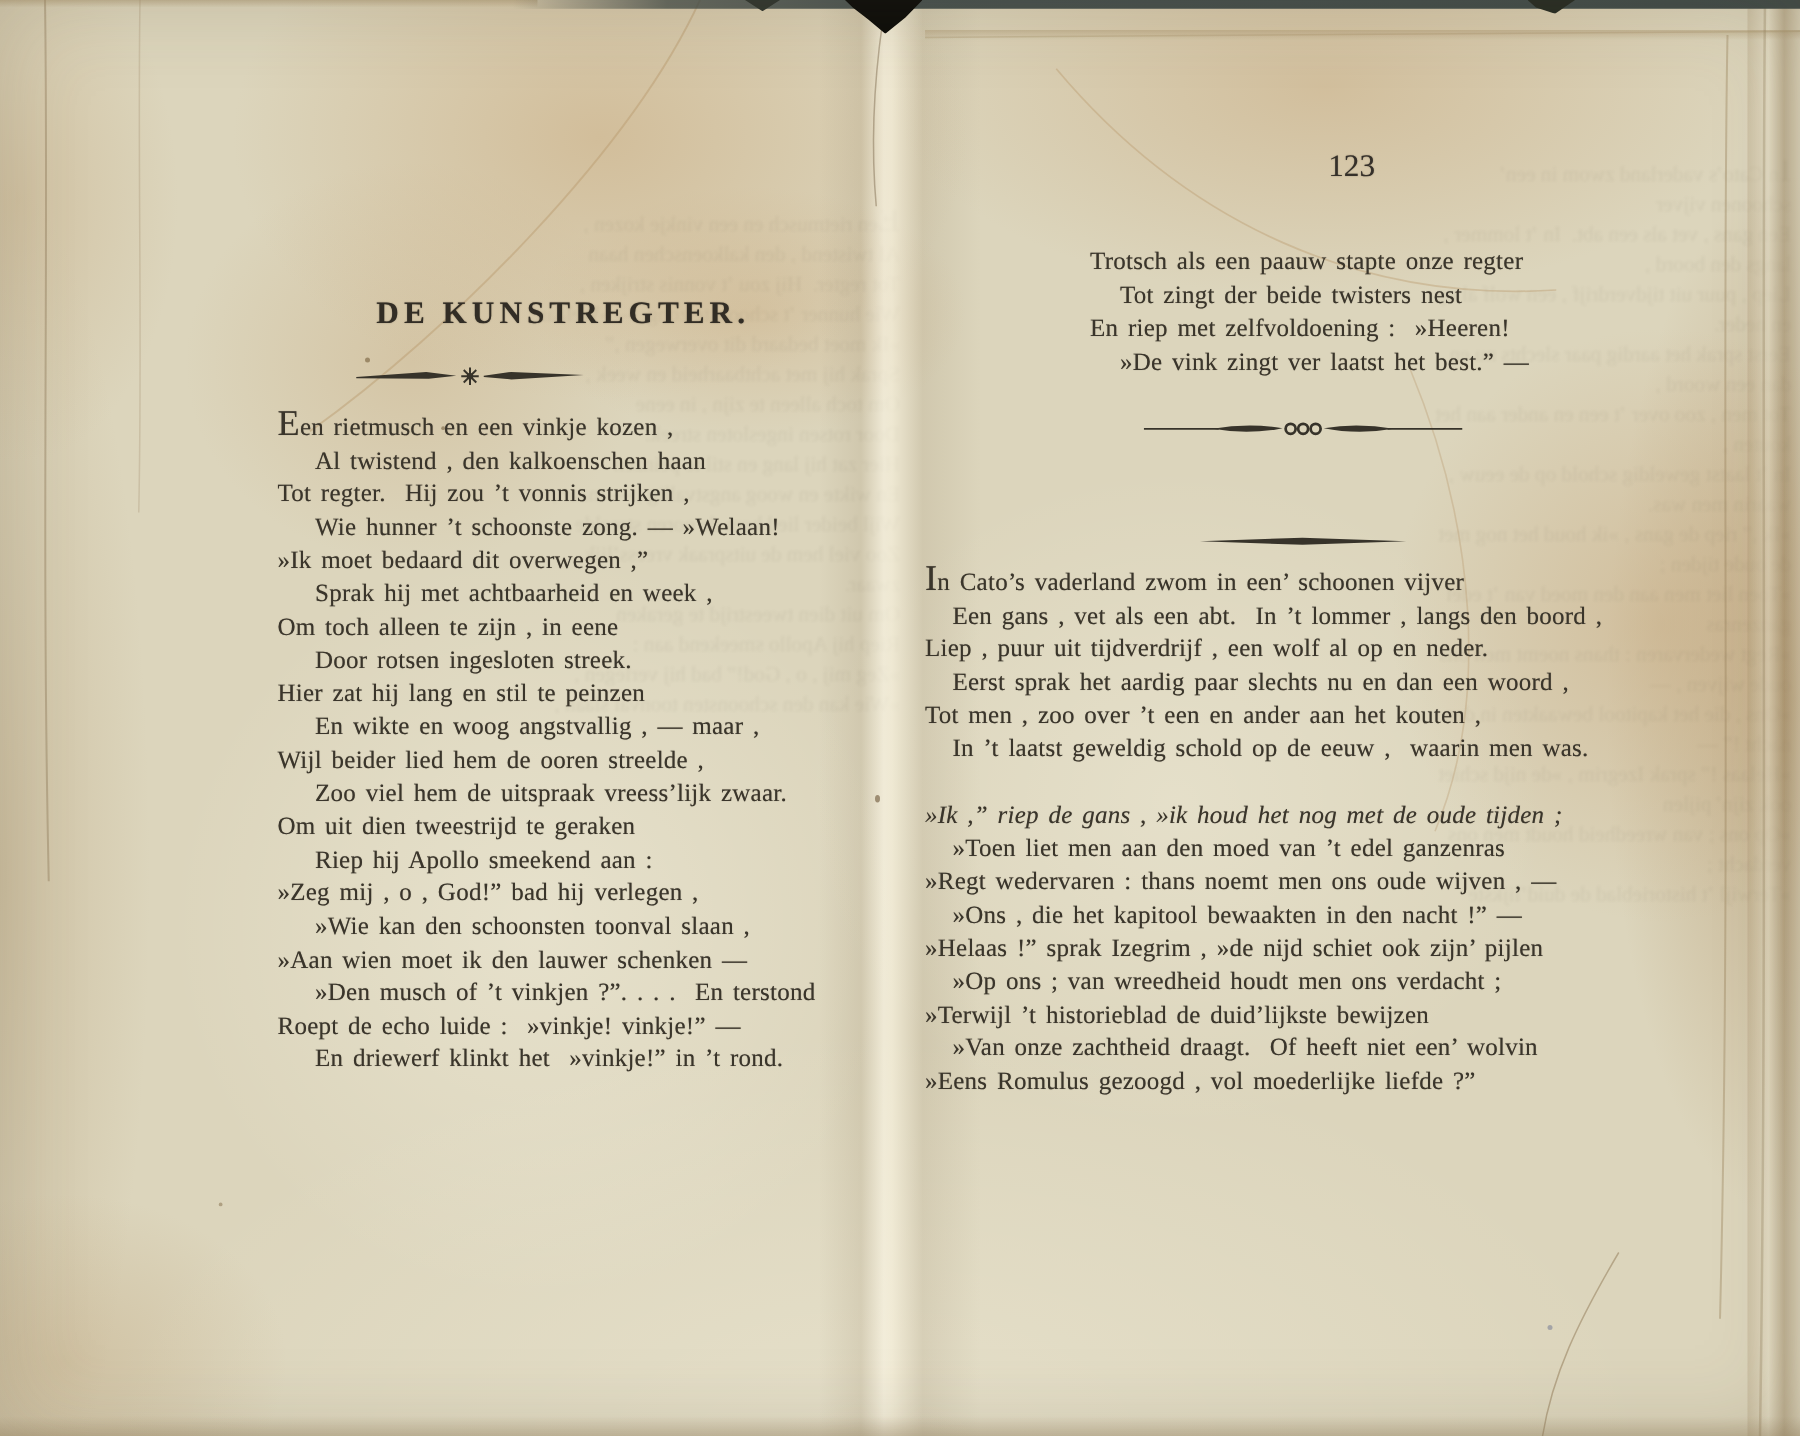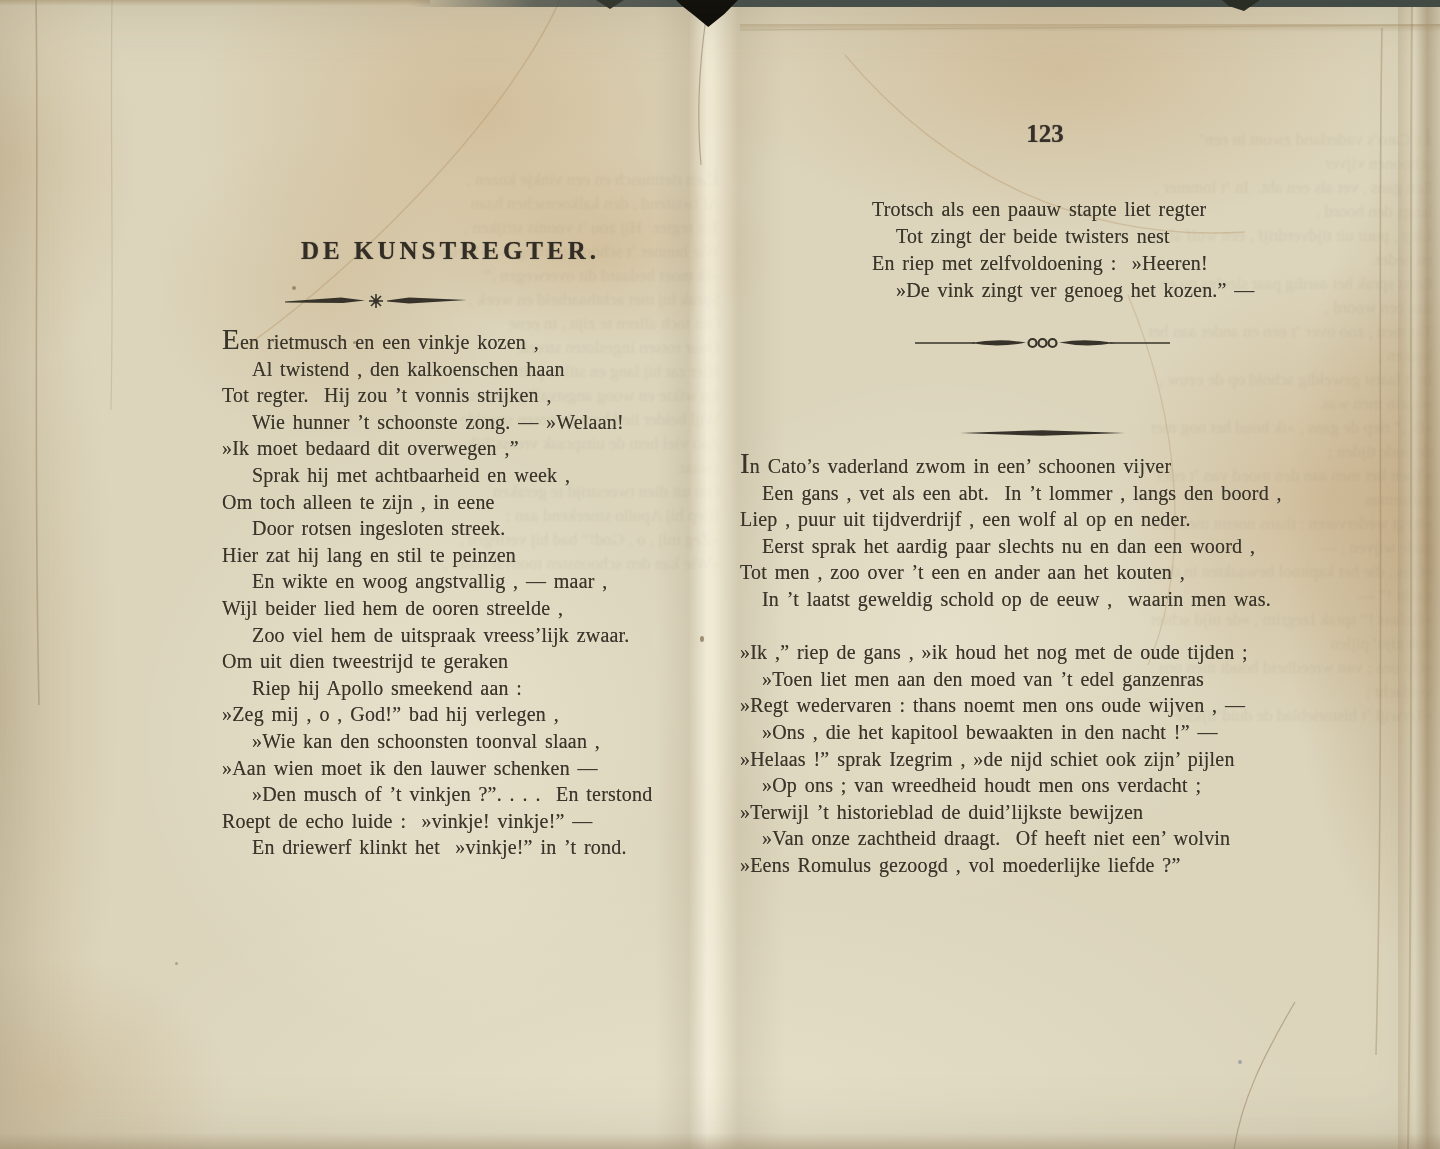--- a/index.html
+++ b/index.html
@@ -48,31 +48,31 @@
   
   .creases{left:0;top:0;z-index:3;}
   
   .speck{border-radius:50%;z-index:3;}
   
   .txt{position:absolute;color:#3a352b;z-index:4;}
   .page-title{font-weight:bold;color:#322d25;text-align:right;
     text-shadow:0 0 1px rgba(45,40,30,0.55);}
   .left-title{left:160px;top:236px;width:440px;font-size:25px;letter-spacing:4px;line-height:30px;}
   .right-title{left:822px;top:383px;width:440px;font-size:28px;letter-spacing:4px;line-height:34px;}
-  .page-number{left:990px;top:119px;width:110px;text-align:center;font-weight:bold;font-size:25px;line-height:30px;
+  .page-number{left:990px;top:119px;width:110px;text-align:right;font-weight:normal;font-size:25px;line-height:30px;
     color:#35302a;text-shadow:0 0 1px rgba(45,40,30,0.5);}
   .poem{font-size:20px;letter-spacing:0.2px;word-spacing:2.5px;white-space:pre-wrap;
     text-shadow:0 0 0.6px rgba(55,48,36,0.55);}
   .left-poem{left:178px;top:329px;width:560px;line-height:26.6px;margin-left:44px;}
   .right-stanza{left:872px;top:196px;width:540px;line-height:27px;}
   .right-poem{left:740px;top:453px;width:640px;line-height:26.6px;}
   .left-poem .ind{padding-left:30px;}
   .right-stanza .ind{padding-left:24px;}
   .right-poem .ind{padding-left:22px;}
-  .poem .gap{margin-top:26.6px;}
+  .poem .gap{margin-top:26.6px;font-style:italic;}
   .dropcap{font-size:29px;line-height:0;font-weight:normal;}
   
   .ornament{position:absolute;z-index:4;}
   .orn-left{left:283px;top:291px;}
   .orn-right{left:915px;top:335px;}
   .orn-rule{left:960px;top:429px;}
   
   .ghost{position:absolute;z-index:1;transform:scaleX(-1);opacity:0.075;filter:blur(1.1px);
     color:#45402f;font-size:17px;line-height:24px;white-space:pre-wrap;overflow:hidden;}
   .ghost-left{left:420px;top:168px;width:300px;height:410px;}
@@ -121,21 +121,21 @@
       <line x1="88" y1="5" x2="98" y2="15"></line>
       <line x1="98" y1="5" x2="88" y2="15"></line>
     </g>
     <circle cx="93" cy="10" r="2.6" fill="#37332a"></circle>
   </svg>
 
   <div class="txt poem left-poem"><div class=""><span class="dropcap">E</span>en rietmusch en een vinkje kozen ,</div><div class="ind">Al twistend , den kalkoenschen haan</div><div class="">Tot regter.  Hij zou ’t vonnis strijken ,</div><div class="ind">Wie hunner ’t schoonste zong. — »Welaan!</div><div class="">»Ik moet bedaard dit overwegen ,”</div><div class="ind">Sprak hij met achtbaarheid en week ,</div><div class="">Om toch alleen te zijn , in eene</div><div class="ind">Door rotsen ingesloten streek.</div><div class="">Hier zat hij lang en stil te peinzen</div><div class="ind">En wikte en woog angstvallig , — maar ,</div><div class="">Wijl beider lied hem de ooren streelde ,</div><div class="ind">Zoo viel hem de uitspraak vreess’lijk zwaar.</div><div class="">Om uit dien tweestrijd te geraken</div><div class="ind">Riep hij Apollo smeekend aan :</div><div class="">»Zeg mij , o , God!” bad hij verlegen ,</div><div class="ind">»Wie kan den schoonsten toonval slaan ,</div><div class="">»Aan wien moet ik den lauwer schenken —</div><div class="ind">»Den musch of ’t vinkjen ?”. . . .  En terstond</div><div class="">Roept de echo luide :  »vinkje! vinkje!” —</div><div class="ind">En driewerf klinkt het  »vinkje!” in ’t rond.</div></div>
 
   <div class="txt page-number">123</div>
 
-  <div class="txt poem right-stanza"><div class="">Trotsch als een paauw stapte liet regter</div><div class="ind">Tot zingt der beide twisters nest</div><div class="">En riep met zelfvoldoening :  »Heeren!</div><div class="ind">»De vink zingt ver genoeg het kozen.” —</div></div>
+  <div class="txt poem right-stanza"><div class="">Trotsch als een paauw stapte onze regter</div><div class="ind">Tot zingt der beide twisters nest</div><div class="">En riep met zelfvoldoening :  »Heeren!</div><div class="ind">»De vink zingt ver laatst het best.” —</div></div>
 
   <svg class="ornament orn-right" width="255" height="16" viewBox="0 0 255 16">
     <line x1="0" y1="8" x2="60" y2="8" stroke="#37332a" stroke-width="1.4"></line>
     <line x1="195" y1="8" x2="255" y2="8" stroke="#37332a" stroke-width="1.4"></line>
     <path d="M55,8 Q84,3 111,7.5 Q84,13 55,8 Z" fill="#37332a"></path>
     <path d="M144,7.5 Q171,3 200,8 Q171,13 144,7.5 Z" fill="#37332a"></path>
     <circle cx="117.5" cy="8" r="4" fill="none" stroke="#37332a" stroke-width="2.2"></circle>
     <circle cx="127.5" cy="8" r="4" fill="none" stroke="#37332a" stroke-width="2.2"></circle>
     <circle cx="137.5" cy="8" r="4" fill="none" stroke="#37332a" stroke-width="2.2"></circle>
   </svg>

